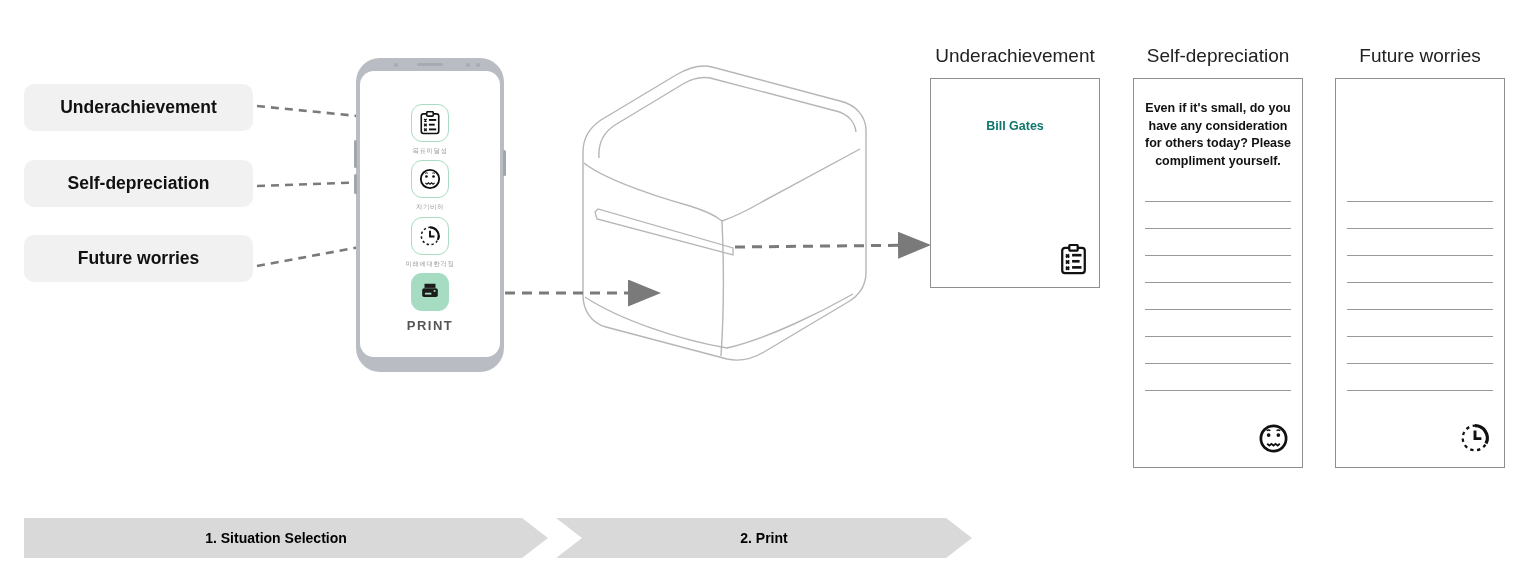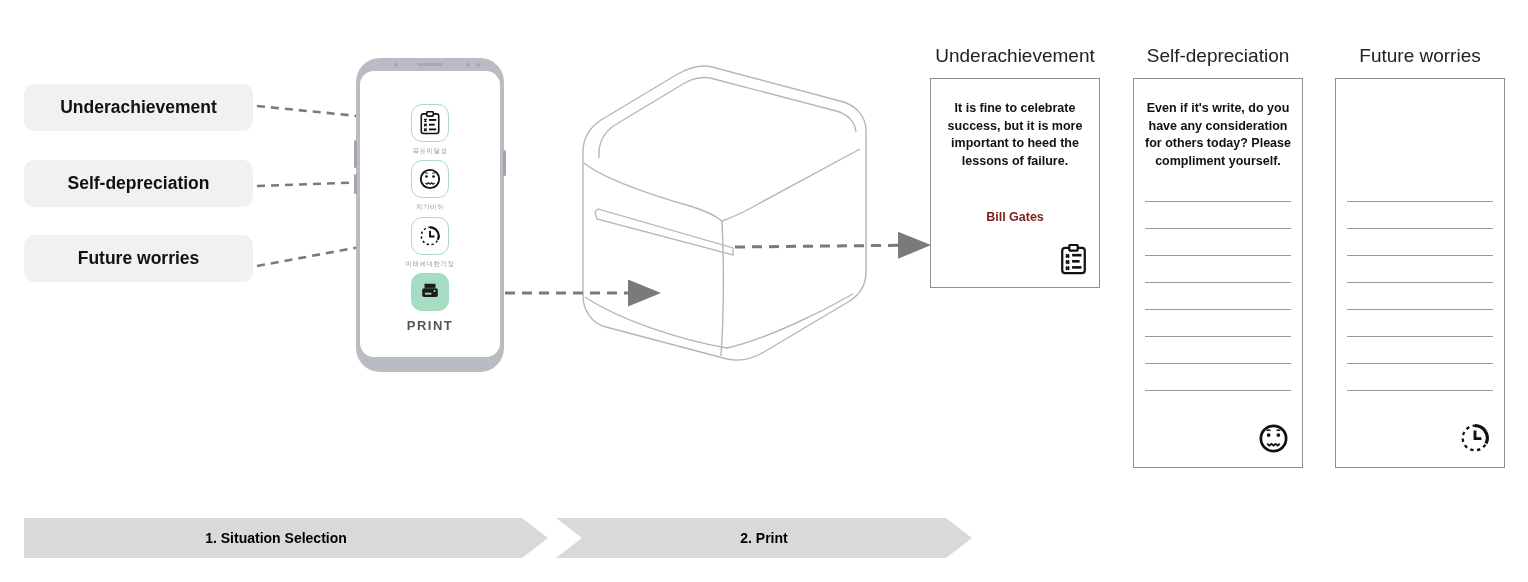--- a/index.html
+++ b/index.html
@@ -21,21 +21,21 @@
             background:#fff;display:flex;align-items:center;justify-content:center;box-sizing:border-box;}
   .app-label{position:absolute;left:0;right:0;text-align:center;font-size:6.5px;color:#9a9a9a;letter-spacing:.5px;}
   .print-btn{position:absolute;left:55px;width:38px;height:38px;border-radius:11px;background:#a6dcc2;
              display:flex;align-items:center;justify-content:center;}
   .print-label{position:absolute;left:0;right:0;text-align:center;font-size:13px;color:#555;letter-spacing:1.5px;font-weight:bold;}
 
   
   .card-title{position:absolute;top:45px;width:170px;text-align:center;font-size:19px;color:#222;}
   .paper-card{position:absolute;top:78px;width:170px;background:#fff;border:1px solid #8e8e8e;box-sizing:border-box;}
   .card-body{padding:21px 10px 0 10px;font-weight:bold;font-size:12.5px;line-height:1.4;text-align:center;color:#111;}
-  .attribution{margin-top:40px;font-weight:bold;font-size:12.5px;text-align:center;color:#7f1d1d;}
+  .attribution{margin-top:40px;font-weight:bold;font-size:12.5px;text-align:center;color:#0f766e;}
   .lines-wrap{position:absolute;left:11px;right:11px;top:96px;}
   .write-line{height:26px;border-bottom:1px solid #999;}
   .card-icon{position:absolute;right:12px;bottom:12px;}
 
   
   .step{position:absolute;top:518px;height:40px;background:#d9d9d9;display:flex;align-items:center;justify-content:center;
         font-weight:bold;font-size:14px;color:#000;}
   .step-1{left:24px;width:524px;clip-path:polygon(0 0,calc(100% - 26px) 0,100% 50%,calc(100% - 26px) 100%,0 100%);}
   .step-2{left:556px;width:416px;clip-path:polygon(0 0,calc(100% - 26px) 0,100% 50%,calc(100% - 26px) 100%,0 100%,26px 50%);}
   .step-3{left:980px;width:525px;clip-path:polygon(0 0,100% 0,100% 100%,0 100%,26px 50%);}
@@ -143,21 +143,20 @@
           <rect x="6.5" y="12.8" width="7" height="2" fill="#a6dcc2"></rect>
           <circle cx="17" cy="10.8" r="1.1" fill="#a6dcc2"></circle>
         </svg>
       </span>
     </div>
     <div class="print-label" style="top:260px">PRINT</div>
   </div>
 
   <div class="card-title" style="left:930px">Underachievement</div>
   <div class="paper-card" style="left:930px;height:210px">
-    <div class="card-body">It is fine to celebrate success, but it is more important to heed the lessons of failure.</div>
     <div class="attribution">Bill Gates</div>
     <span class="card-icon">
       <svg width="27" height="31" viewBox="0 0 28 33">
         <rect x="2" y="4" width="24" height="27" rx="3" fill="#fff" stroke="#111" stroke-width="2.4"></rect>
         <rect x="9.5" y="1" width="9" height="6" rx="1.5" fill="#fff" stroke="#111" stroke-width="2.4"></rect>
         <g stroke="#111" stroke-width="2">
           <path d="M6,11 l3.4,3.4 M9.4,11 L6,14.4"></path>
             <path d="M6,17.5 l3.4,3.4 M9.4,17.5 L6,20.9"></path>
             <path d="M6,24 l3.4,3.4 M9.4,24 L6,27.4"></path>
         </g>
@@ -165,21 +164,21 @@
           <rect x="12.5" y="10.5" width="10" height="2.8"></rect>
             <rect x="12.5" y="17" width="8" height="2.8"></rect>
             <rect x="12.5" y="23.5" width="10" height="2.8"></rect>
         </g>
       </svg>
     </span>
   </div>
 
   <div class="card-title" style="left:1133px">Self-depreciation</div>
   <div class="paper-card" style="left:1133px;height:390px">
-    <div class="card-body">Even if it's write, do you have any consideration for others today? Please compliment yourself.</div>
+    <div class="card-body">Even if it's small, do you have any consideration for others today? Please compliment yourself.</div>
     <div class="lines-wrap">
         <div class="write-line"></div>
         <div class="write-line"></div>
         <div class="write-line"></div>
         <div class="write-line"></div>
         <div class="write-line"></div>
         <div class="write-line"></div>
         <div class="write-line"></div>
         <div class="write-line"></div>
       </div>

